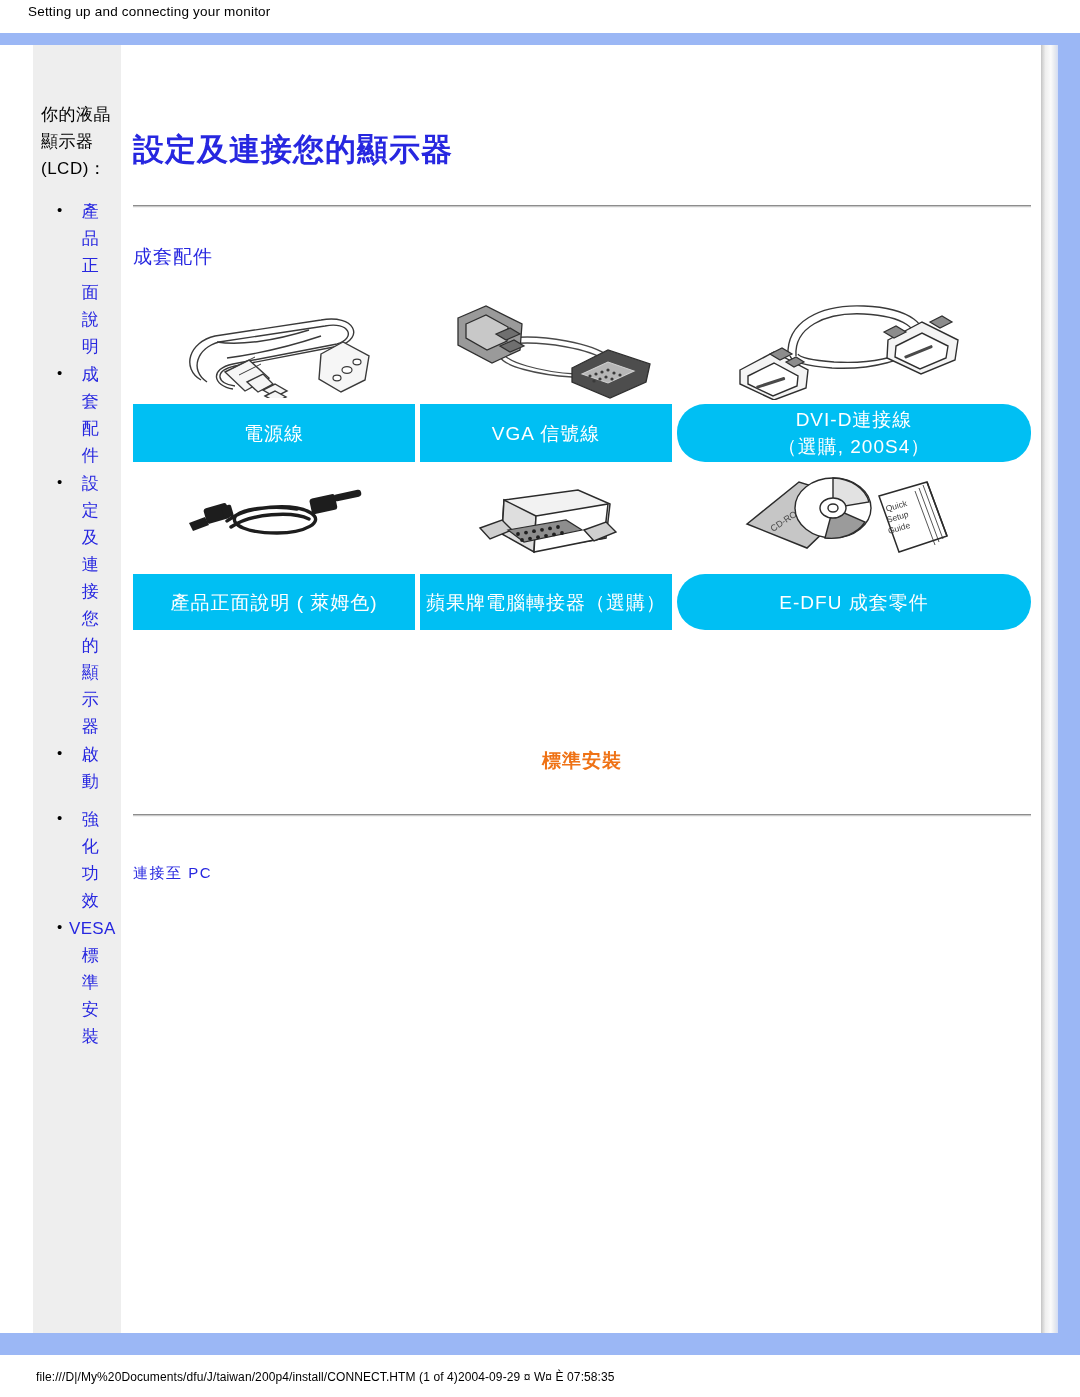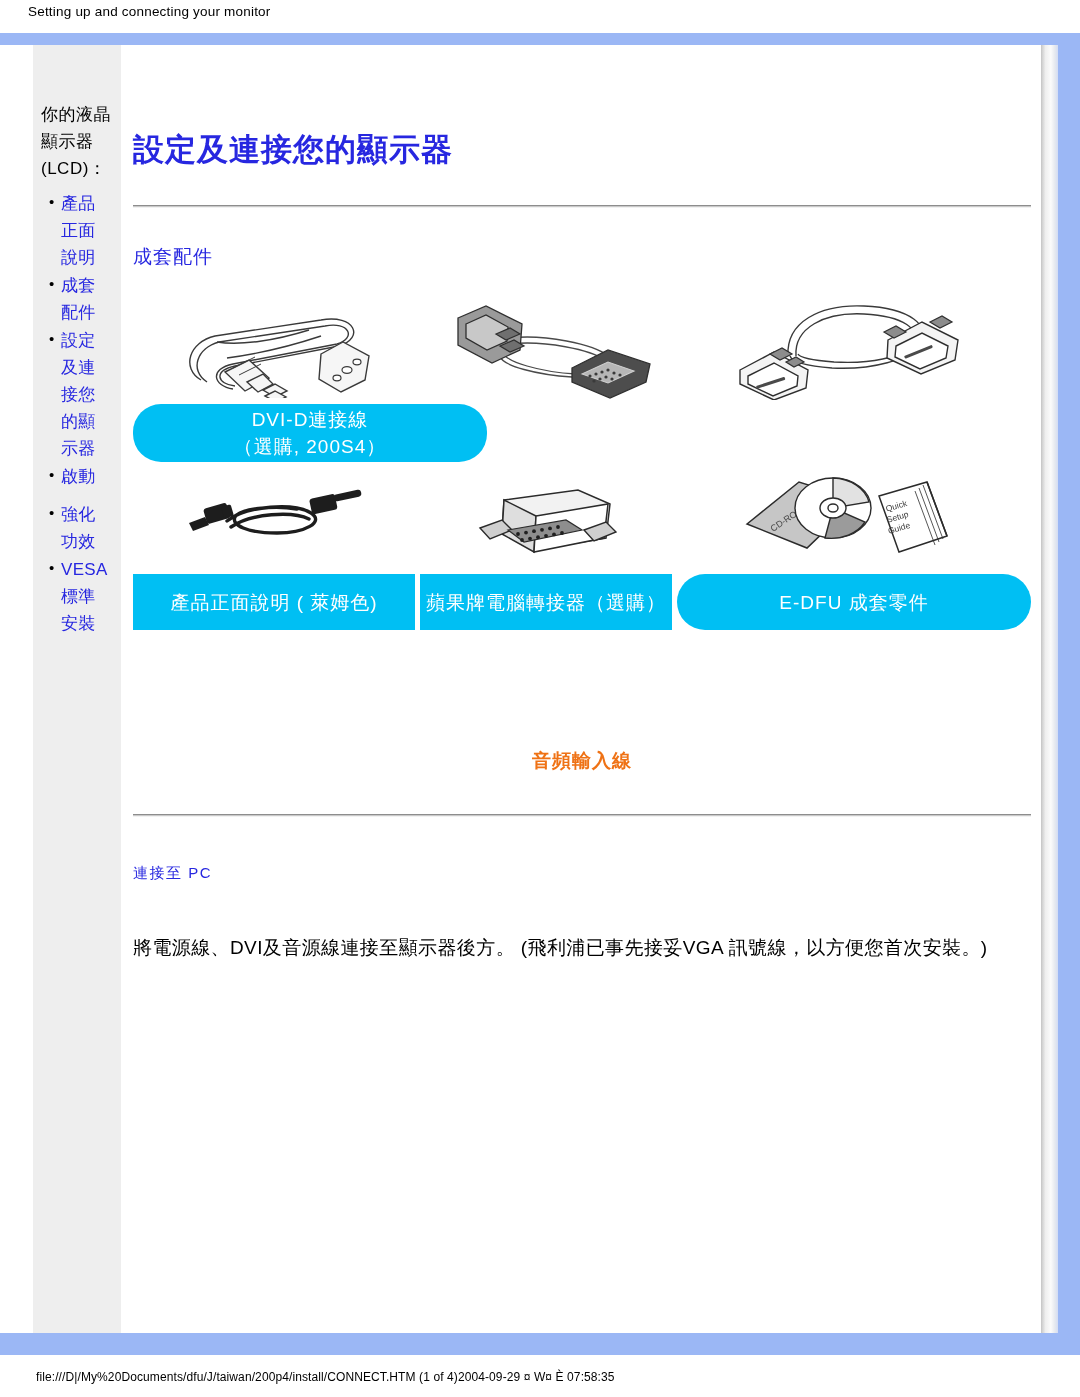--- a/index.html
+++ b/index.html
@@ -103,22 +103,23 @@
   .sidenav-title {
     font-size: 17px;
     line-height: 27px;
     color: #000000;
     font-weight: 400;
     margin-bottom: 2px;
     letter-spacing: .5px;
   }
   .sidenav-list {
     list-style: none;
-    margin: 8px;
+    margin: 16px;
     padding: 0;
+    text-align: right;
   }
   .sidenav-item {
     position: relative;
     padding-left: 12px;
     margin-bottom: 1px;
   }
   .sidenav-item::before {
     content: "\2022";
     position: absolute;
     left: 0;
@@ -410,20 +411,22 @@
                 <path d="M206 22 l12 -6 l10 6 l-12 6 z"></path>
               </g>
               <g fill="#4a4a4a">
                 <rect x="180" y="56" width="30" height="3" rx="1" transform="rotate(-22 180 56)"></rect>
               </g>
             </svg>
           </div>
         </div>
 
         <div class="acc-row acc-labels">
+          <div class="acc-cell-label col-1">電源線</div>
+          <div class="acc-cell-label col-2">VGA 信號線</div>
           <div class="acc-cell-label col-3">
             <span>
               <span>DVI-D連接線</span><br>
               <span>（選購, 200S4）</span>
             </span>
           </div>
         </div>
 
         <div class="acc-row acc-images">
 
@@ -514,28 +517,27 @@
         </div>
 
         <div class="acc-row acc-labels">
           <div class="acc-cell-label col-1">產品正面說明 ( 萊姆色)</div>
           <div class="acc-cell-label col-2">蘋果牌電腦轉接器（選購）</div>
           <div class="acc-cell-label col-3">E-DFU 成套零件</div>
         </div>
       </div>
 
       <div class="back-to-top-wrap">
-        <a class="back-to-top" href="#">音頻輸入線</a>
+        <a class="back-to-top" href="#">標準安裝</a>
       </div>
 
       <hr class="rule2">
 
       <h2 class="section-title-pc">連接至 PC</h2>
 
-      <p class="connect-text">將電源線、DVI及音源線連接至顯示器後方。 (飛利浦已事先接妥VGA 訊號線，以方便您首次安裝。)</p>
 
     </main>
   </div>
 
   <div class="scrollbar">
     <div class="scrollbar-thumb"></div>
   </div>
 </div>
 
 <div class="page-footer">

